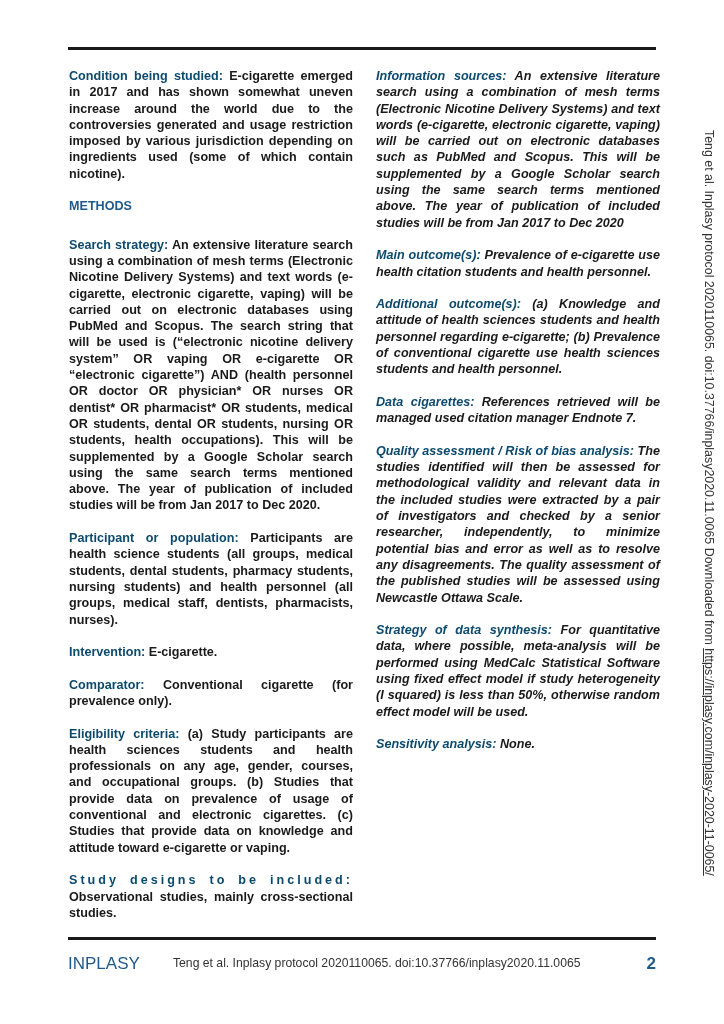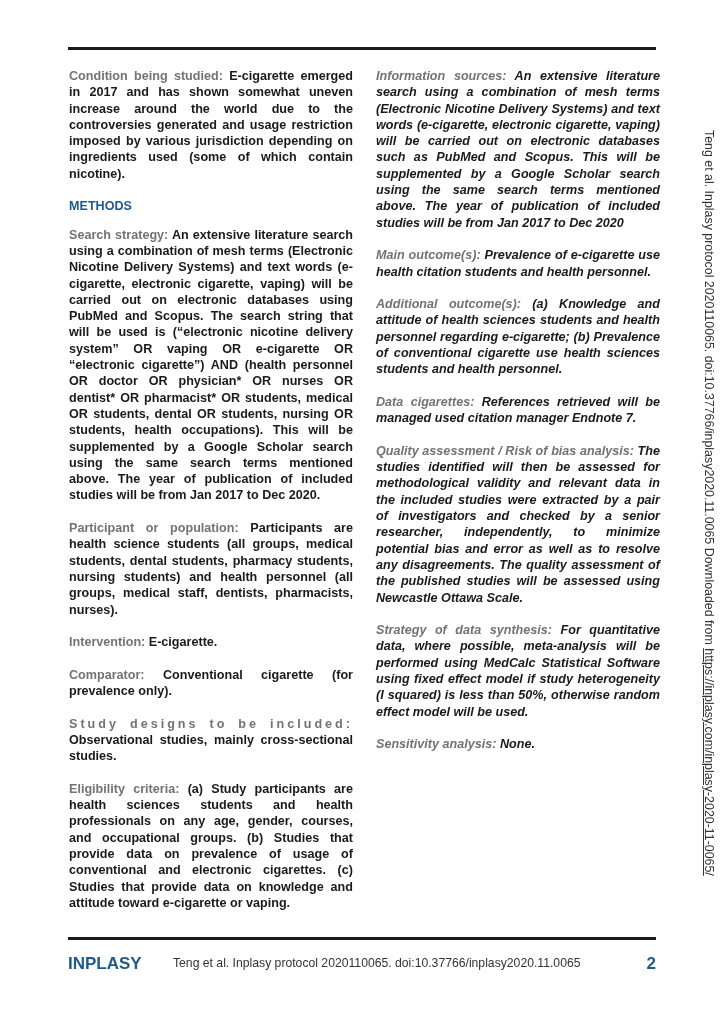--- a/index.html
+++ b/index.html
@@ -5,45 +5,45 @@
   html, body { margin: 0; padding: 0; background: #ffffff; }
   body { width: 724px; height: 1024px; position: relative; overflow: hidden;
          font-family: "Liberation Sans", sans-serif; color: #1a1a1a; }
   .rule-top { position: absolute; left: 68px; top: 47px; width: 588px; height: 3px; background: #1a1a1a; }
   .rule-bottom { position: absolute; left: 68px; top: 937px; width: 588px; height: 3px; background: #1a1a1a; }
   .col { position: absolute; top: 68px; width: 284px; font-size: 12.6px; line-height: 16.3px;
          font-weight: bold; text-align: justify; }
   .col.left { left: 69px; }
   .col.right { left: 376px; font-style: italic; }
   .section { margin: 0 0 16.3px 0; }
-  .label { color: #737373; }
-  .heading { color: #1f5a8c; margin: 0 0 12px 0; }
+  .label { color: #0c4a6e; }
+  .heading { color: #1f5a8c; margin: 0 0 22px 0; }
   .spaced { letter-spacing: 3px; }
   .footer { position: absolute; top: 954px; left: 68px; width: 588px; height: 24px; }
-  .brand { position: absolute; left: 0; top: 0; font-size: 17px; font-weight: bold; color: #1f5a8c; }
+  .brand { position: absolute; left: 0; top: 0; font-size: 17px; font-weight: normal; color: #1f5a8c; }
   .citation { position: absolute; left: 105px; top: 2px; font-size: 12.2px; color: #333; font-weight: normal; }
   .page-num { position: absolute; right: 0; top: 0; font-size: 17px; font-weight: bold; color: #1f5a8c; }
   .side { position: absolute; left: 702px; top: 130px; transform-origin: 0 0; transform: rotate(90deg) translateY(-100%);
           white-space: nowrap; font-size: 12.4px; color: #333; }
   .side a { color: #333; text-decoration: underline; }
 </style>
 </head>
 <body>
 
 <div class="rule-top"></div>
 
 <div class="col left">
   <p class="section"><span class="label">Condition being studied:</span><span> E-cigarette emerged in 2017 and has shown somewhat uneven increase around the world due to the controversies generated and usage restriction imposed by various jurisdiction depending on ingredients used (some of which contain nicotine).</span></p>
   <p class="heading">METHODS</p>
   <p class="section"><span class="label">Search strategy:</span><span> An extensive literature search using a combination of mesh terms (Electronic Nicotine Delivery Systems) and text words (e-cigarette, electronic cigarette, vaping) will be carried out on electronic databases using PubMed and Scopus. The search string that will be used is (“electronic nicotine delivery system” OR vaping OR e-cigarette OR “electronic cigarette”) AND (health personnel OR doctor OR physician* OR nurses OR dentist* OR pharmacist* OR students, medical OR students, dental OR students, nursing OR students, health occupations). This will be supplemented by a Google Scholar search using the same search terms mentioned above. The year of publication of included studies will be from Jan 2017 to Dec 2020.</span></p>
   <p class="section"><span class="label">Participant or population:</span><span> Participants are health science students (all groups, medical students, dental students, pharmacy students, nursing students) and health personnel (all groups, medical staff, dentists, pharmacists, nurses).</span></p>
   <p class="section"><span class="label">Intervention:</span><span> E-cigarette.</span></p>
   <p class="section"><span class="label">Comparator:</span><span> Conventional cigarette (for prevalence only).</span></p>
+  <p class="section"><span class="label">Eligibility criteria:</span><span> (a) Study participants are health sciences students and health professionals on any age, gender, courses, and occupational groups. (b) Studies that provide data on prevalence of usage of conventional and electronic cigarettes. (c) Studies that provide data on knowledge and attitude toward e-cigarette or vaping.</span></p>
   <p class="section"><span class="label spaced">Study designs to be included:</span><span> Observational studies, mainly cross-sectional studies.</span></p>
-  <p class="section"><span class="label">Eligibility criteria:</span><span> (a) Study participants are health sciences students and health professionals on any age, gender, courses, and occupational groups. (b) Studies that provide data on prevalence of usage of conventional and electronic cigarettes. (c) Studies that provide data on knowledge and attitude toward e-cigarette or vaping.</span></p>
 </div>
 
 <div class="col right">
   <p class="section"><span class="label">Information sources:</span><span> An extensive literature search using a combination of mesh terms (Electronic Nicotine Delivery Systems) and text words (e-cigarette, electronic cigarette, vaping) will be carried out on electronic databases such as PubMed and Scopus. This will be supplemented by a Google Scholar search using the same search terms mentioned above. The year of publication of included studies will be from Jan 2017 to Dec 2020</span></p>
   <p class="section"><span class="label">Main outcome(s):</span><span> Prevalence of e-cigarette use health citation students and health personnel.</span></p>
   <p class="section"><span class="label">Additional outcome(s):</span><span> (a) Knowledge and attitude of health sciences students and health personnel regarding e-cigarette; (b) Prevalence of conventional cigarette use health sciences students and health personnel.</span></p>
   <p class="section"><span class="label">Data cigarettes:</span><span> References retrieved will be managed used citation manager Endnote 7.</span></p>
   <p class="section"><span class="label">Quality assessment / Risk of bias analysis:</span><span> The studies identified will then be assessed for methodological validity and relevant data in the included studies were extracted by a pair of investigators and checked by a senior researcher, independently, to minimize potential bias and error as well as to resolve any disagreements. The quality assessment of the published studies will be assessed using Newcastle Ottawa Scale.</span></p>
   <p class="section"><span class="label">Strategy of data synthesis:</span><span> For quantitative data, where possible, meta-analysis will be performed using MedCalc Statistical Software using fixed effect model if study heterogeneity (I squared) is less than 50%, otherwise random effect model will be used.</span></p>
   <p class="section"><span class="label">Sensitivity analysis:</span><span> None.</span></p>

